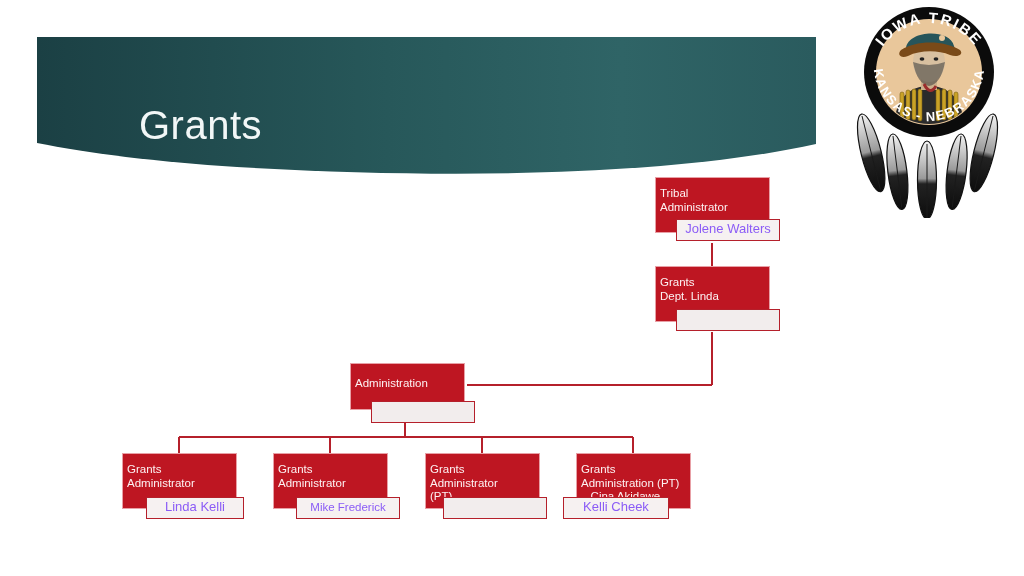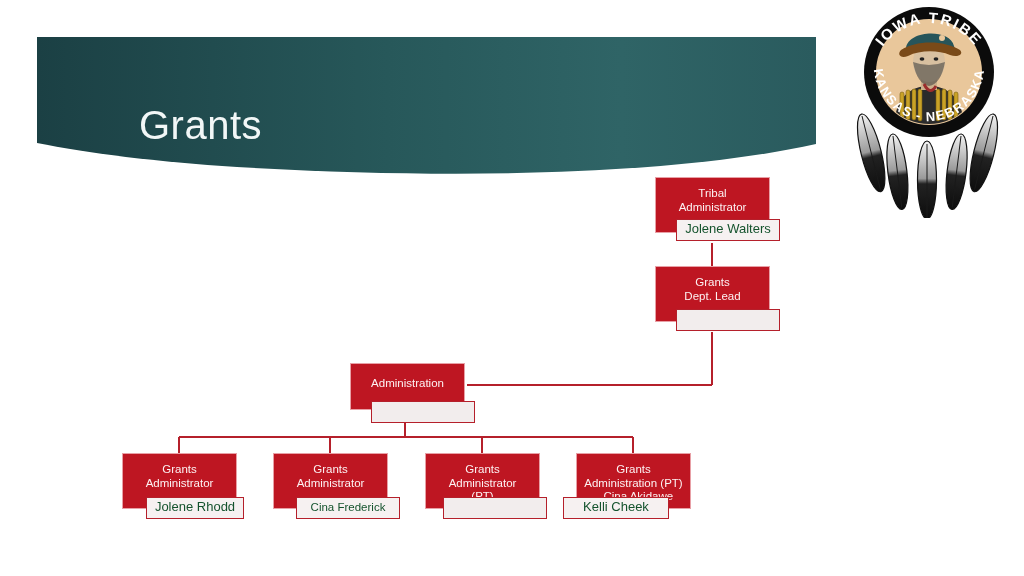--- a/index.html
+++ b/index.html
@@ -65,37 +65,37 @@
     width: 1024px; height: 576px;
     pointer-events: none;
   }
 
   .node {
     position: absolute;
     box-sizing: border-box;
     background: #BE1622;
     border: 1px solid #e8a0a6;
     color: #fdf1f2;
-    text-align: center;
+    text-align: left;
     font-size: 11.5px;
     line-height: 13.5px;
     padding-top: 9px;
     font-weight: 400;
   }
   .node .role {
     display: block;
     padding: 0 4px;
   }
 
   .namebox {
     position: absolute;
     box-sizing: border-box;
     background: #F6F1F1;
     border: 1.5px solid #B5202B;
-    color: #14532d;
+    color: #8b5cf6;
     text-align: center;
     font-size: 13px;
     line-height: 18px;
     white-space: nowrap;
     overflow: hidden;
   }
   .namebox.blank { background: #F2EDED; }
   .namebox.small { font-size: 11.5px; }
 </style>
 </head>
@@ -222,40 +222,40 @@
     </svg>
 
     <div class="node" style="left:655px; top:177px; width:115px; height:56px;">
       <span class="role">Tribal</span>
       <span class="role">Administrator</span>
     </div>
     <div class="namebox" style="left:676px; top:219px; width:104px; height:22px;">Jolene Walters</div>
 
     <div class="node" style="left:655px; top:266px; width:115px; height:56px;">
       <span class="role">Grants</span>
-      <span class="role">Dept. Lead</span>
+      <span class="role">Dept. Linda</span>
     </div>
     <div class="namebox blank" style="left:676px; top:309px; width:104px; height:22px;"></div>
 
     <div class="node" style="left:350px; top:363px; width:115px; height:47px; padding-top:13px;">
       <span class="role">Administration</span>
     </div>
     <div class="namebox blank" style="left:371px; top:401px; width:104px; height:22px;"></div>
 
     <div class="node" style="left:122px; top:453px; width:115px; height:56px;">
       <span class="role">Grants</span>
       <span class="role">Administrator</span>
     </div>
-    <div class="namebox" style="left:146px; top:497px; width:98px; height:22px;">Jolene Rhodd</div>
+    <div class="namebox" style="left:146px; top:497px; width:98px; height:22px;">Linda Kelli</div>
 
     <div class="node" style="left:273px; top:453px; width:115px; height:56px;">
       <span class="role">Grants</span>
       <span class="role">Administrator</span>
     </div>
-    <div class="namebox small" style="left:296px; top:497px; width:104px; height:22px;">Cina Frederick</div>
+    <div class="namebox small" style="left:296px; top:497px; width:104px; height:22px;">Mike Frederick</div>
 
     <div class="node" style="left:425px; top:453px; width:115px; height:56px;">
       <span class="role">Grants</span>
       <span class="role">Administrator</span>
       <span class="role">(PT)</span>
     </div>
     <div class="namebox blank" style="left:443px; top:497px; width:104px; height:22px;"></div>
 
     <div class="node" style="left:576px; top:453px; width:115px; height:56px;">
       <span class="role">Grants</span>

